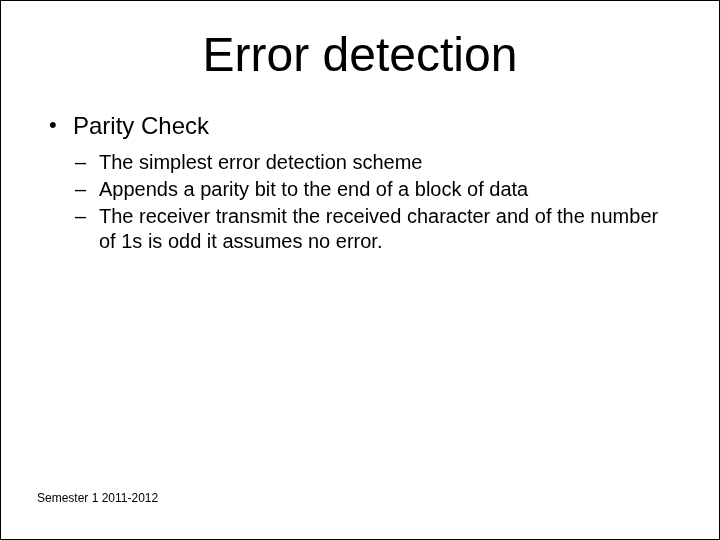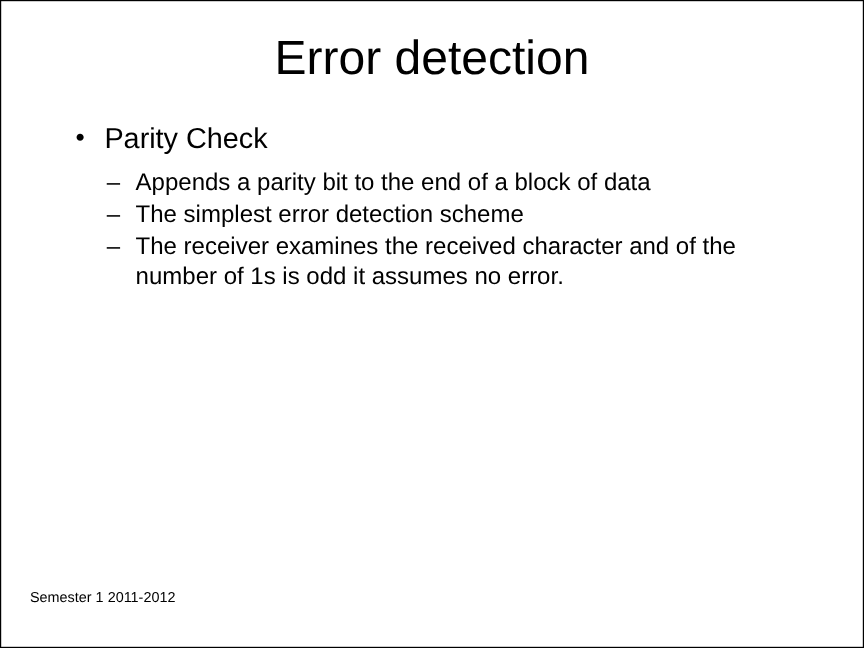--- a/index.html
+++ b/index.html
@@ -1,38 +1,38 @@
 <!DOCTYPE html>
 <html><head>
 <meta charset="utf-8">
 <style>
   * { margin: 0; padding: 0; box-sizing: border-box; }
   html, body { width: 720px; height: 540px; background: #fff; font-family: Arial, Helvetica, sans-serif; color: #000; }
   .slide { width: 720px; height: 540px; border: 1px solid #000; position: relative; padding: 0; }
-  .title { text-align: center; font-size: 40px; font-weight: 400; margin-top: 26px; margin-bottom: 30px; }
-  .body { padding: 0 40px 0 58px; }
+  .title { text-align: center; font-size: 48px; font-weight: 400; margin-top: 26px; margin-bottom: 30px; }
+  .body { padding: 0 40px 0 44px; }
   .l1 { list-style: none; }
   .l1-item { position: relative; padding-left: 28px; font-size: 24px; margin-bottom: 10px; }
   .l1-item::before { content: "•"; position: absolute; left: 4px; top: 0; font-size: 22px; }
   .l2 { list-style: none; margin-top: 10px; }
   .l2-item { position: relative; padding-left: 26px; font-size: 20px; line-height: 1.25; margin-bottom: 2px; }
   .l2-item::before { content: "–"; position: absolute; left: 2px; top: 0; font-size: 20px; }
-  .footer { position: absolute; left: 24px; bottom: 34px; font-size: 12px; }
+  .footer { position: absolute; left: 36px; bottom: 34px; font-size: 12px; }
 </style>
 </head>
 <body>
 
 <div class="slide">
   <h1 class="title">Error detection</h1>
   <div class="body">
     <ul class="l1">
       <li class="l1-item">
         <span>Parity Check</span>
         <ul class="l2">
+          <li class="l2-item"><span>The simplest error detection scheme</span></li>
           <li class="l2-item"><span>Appends a parity bit to the end of a block of data</span></li>
-          <li class="l2-item"><span>The simplest error detection scheme</span></li>
-          <li class="l2-item"><span>The receiver examines the received character and of the number of 1s is odd it assumes no error.</span></li>
+          <li class="l2-item"><span>The receiver transmit the received character and of the number of 1s is odd it assumes no error.</span></li>
         </ul>
       </li>
     </ul>
   </div>
   <div class="footer">Semester 1 2011-2012</div>
 </div>
 
 </body></html>

